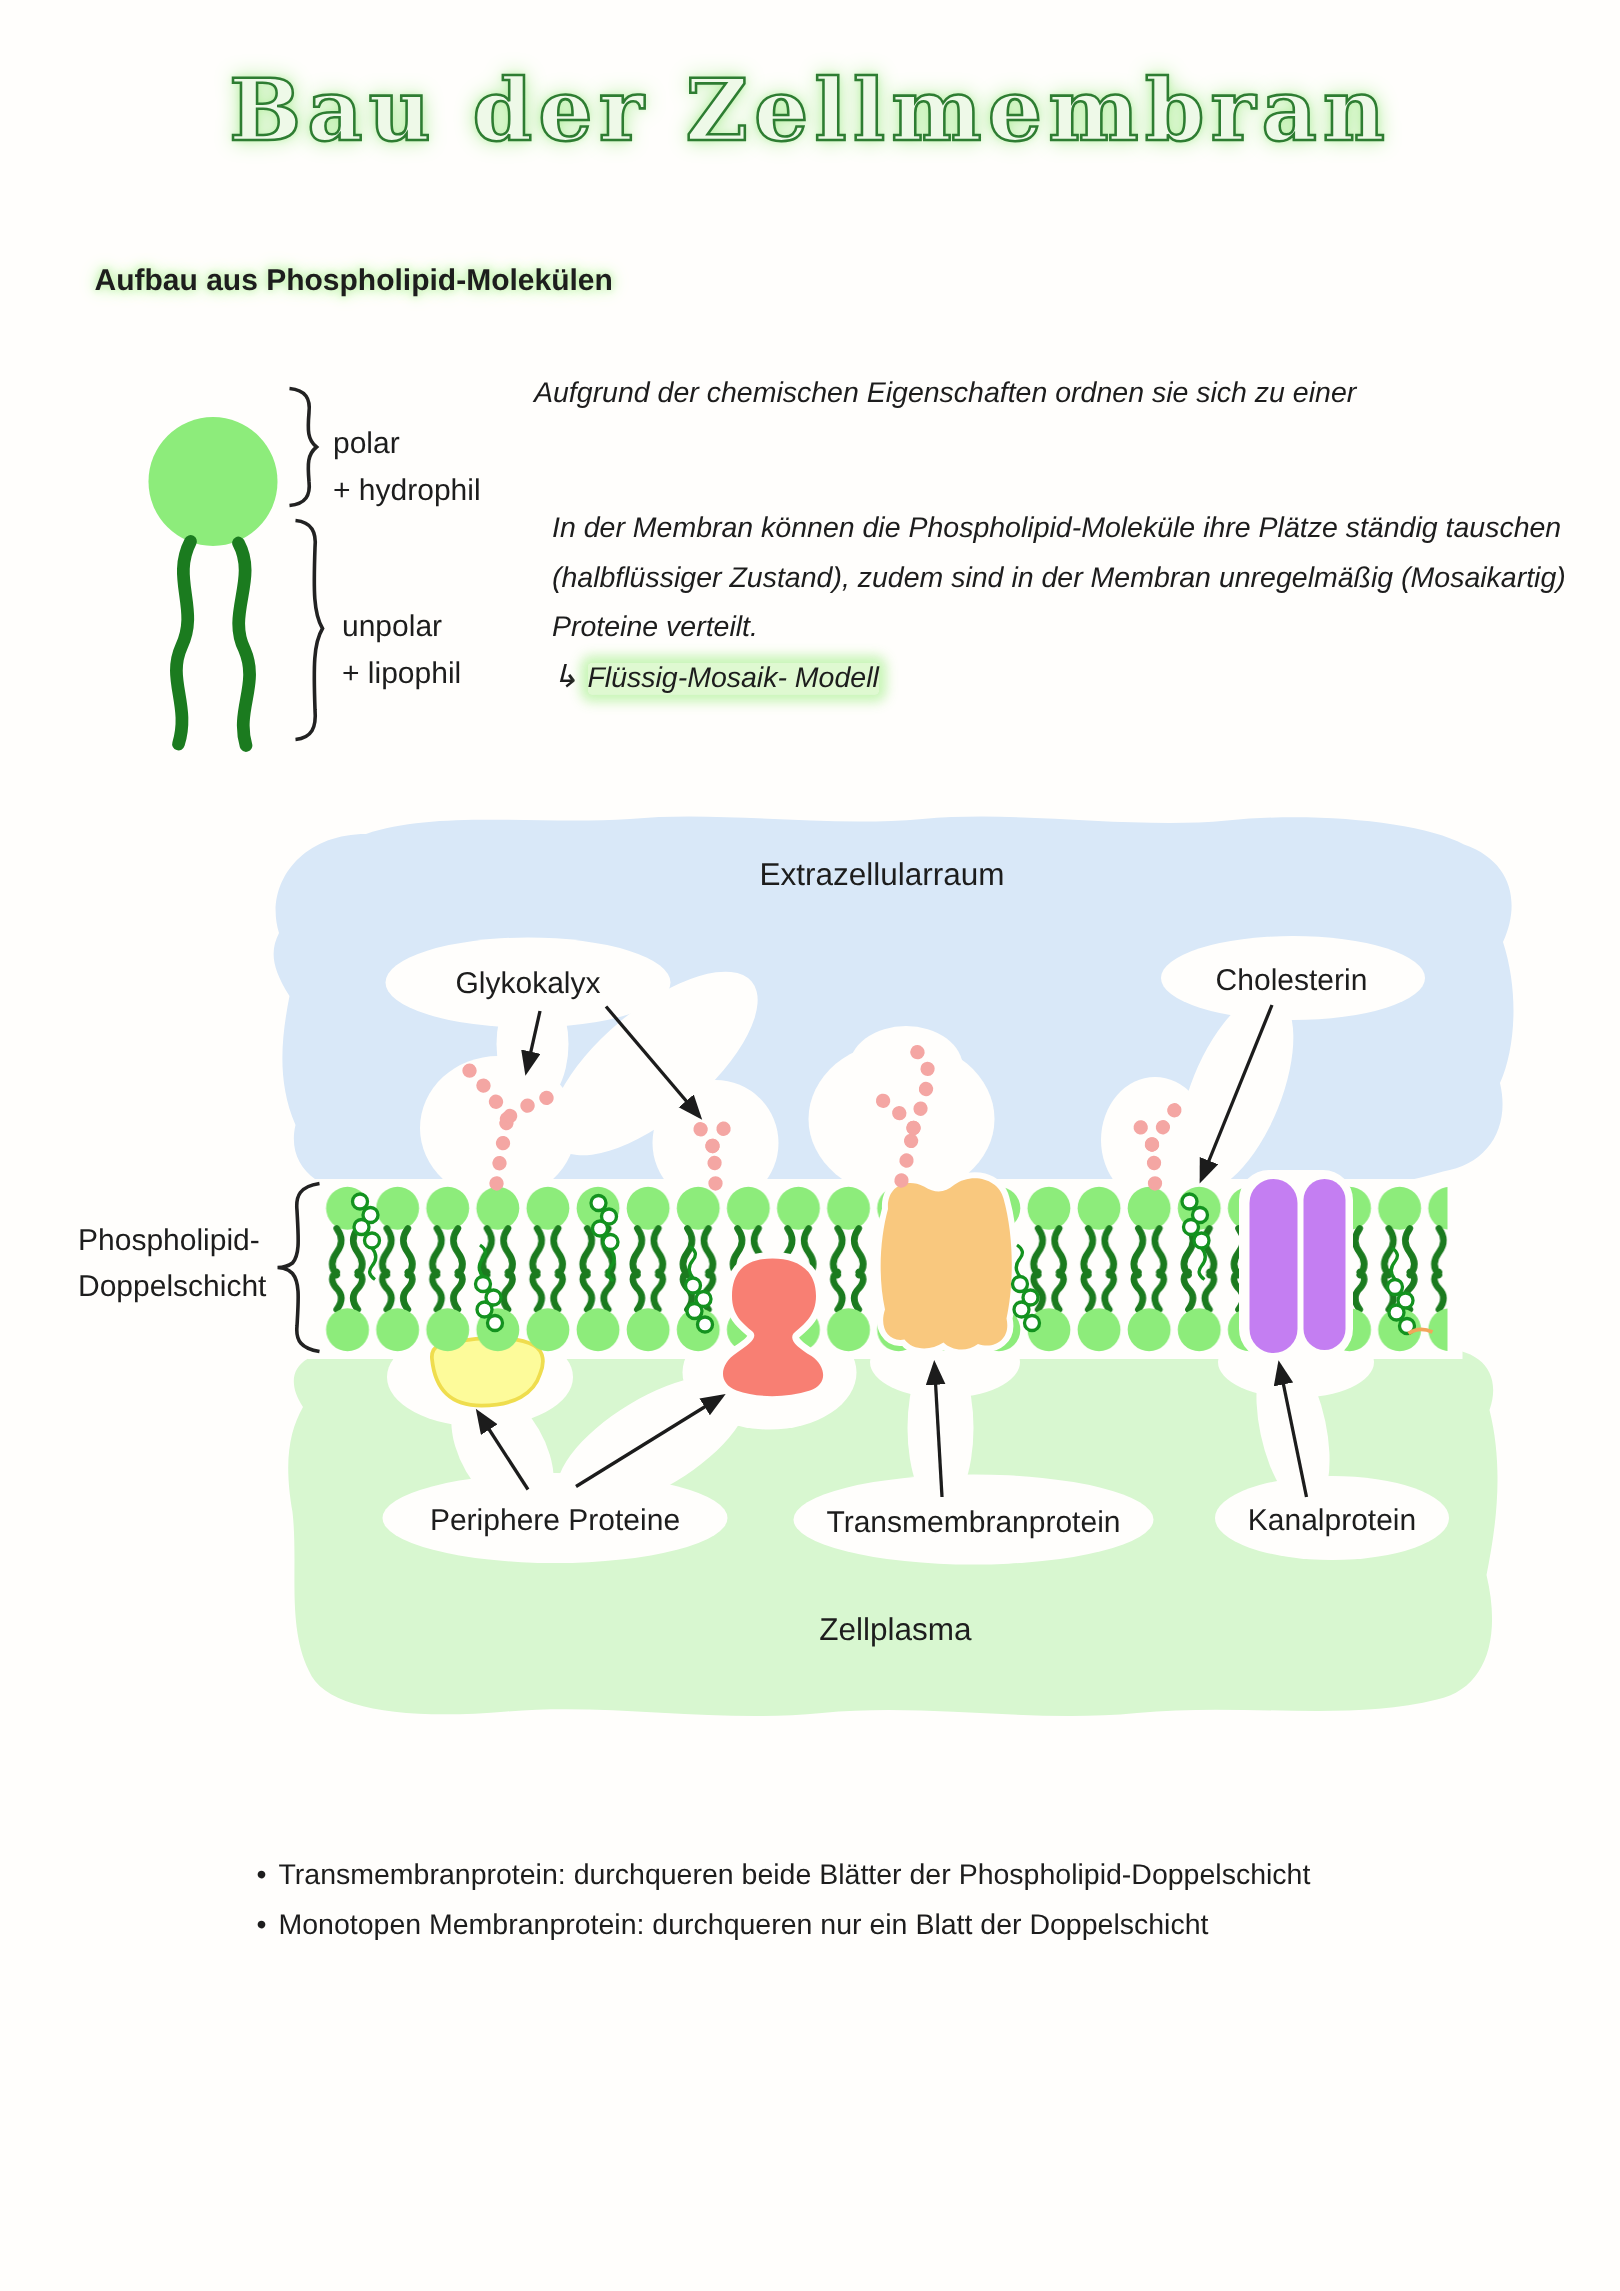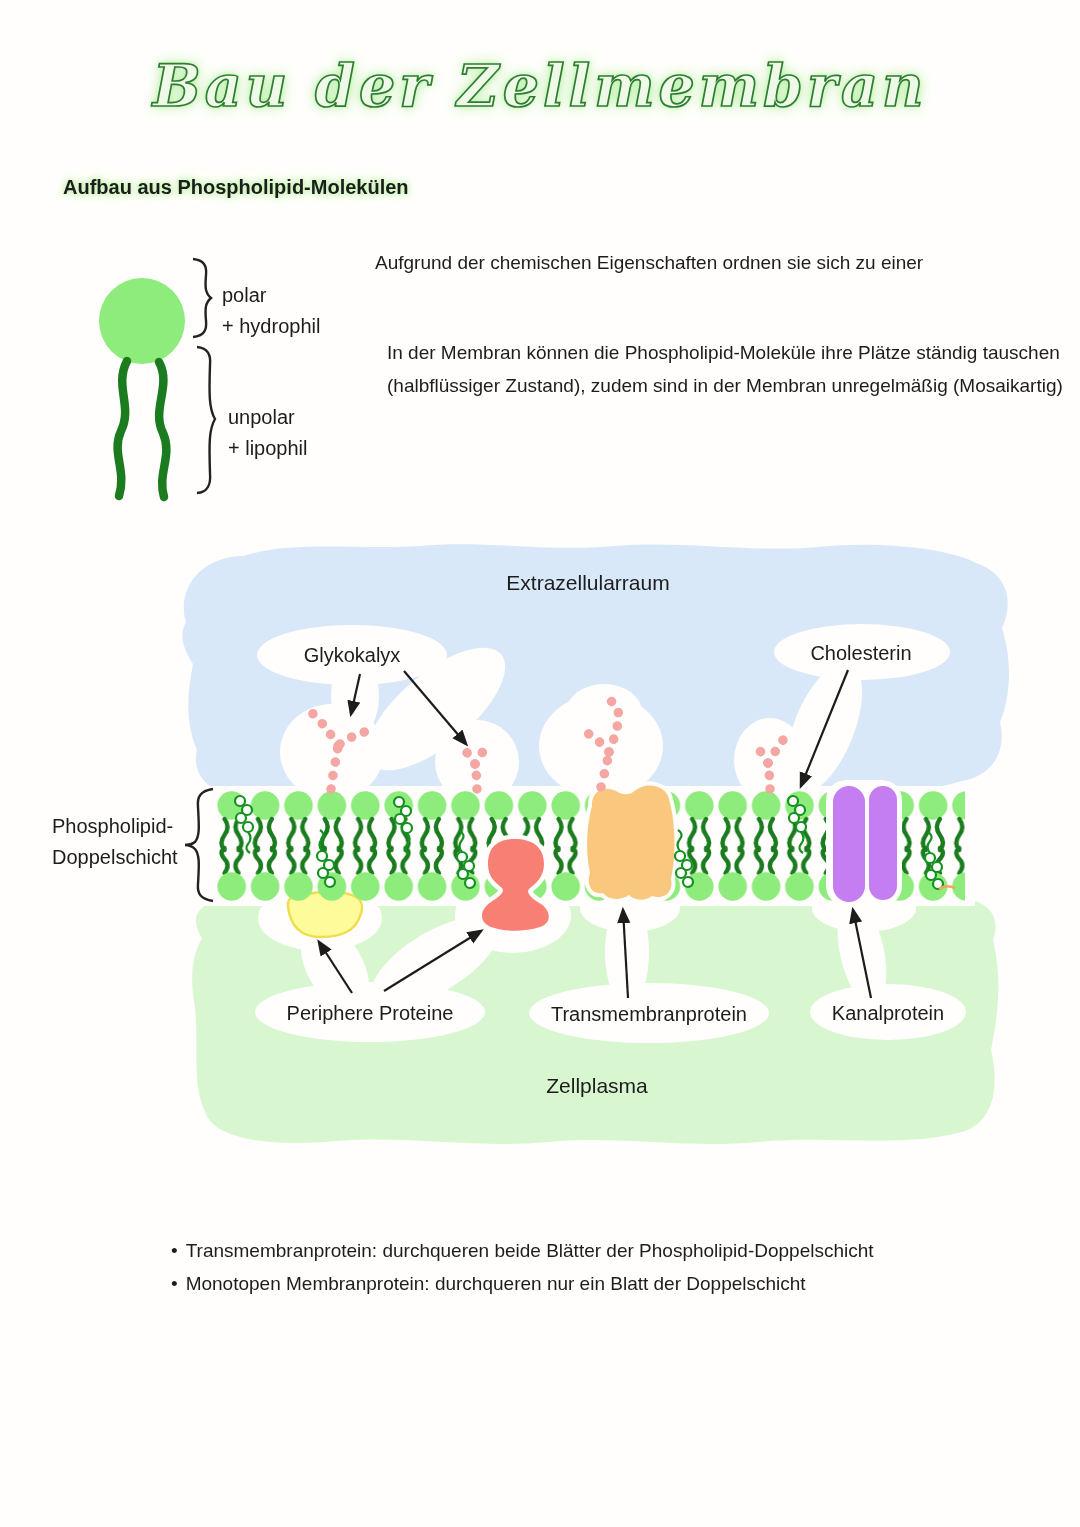--- a/index.html
+++ b/index.html
@@ -1,25 +1,25 @@
 <!DOCTYPE html>
 <html><head>
 <meta charset="utf-8">
 <style>
   html,body{margin:0;padding:0;background:#ffffff;}
   .page{position:relative;width:1080px;height:1527px;background:#fffefc;overflow:hidden;
         font-family:"Liberation Sans",sans-serif;color:#1d1d1d;}
-  .title{position:absolute;top:52px;left:0;width:100%;margin:0;text-align:center;
-         font-family:"DejaVu Serif",serif;font-style:italic;font-weight:700;
+  .title{position:absolute;top:40px;left:0;width:100%;margin:0;text-align:center;
+         font-family:"DejaVu Serif",serif;font-weight:700;
          font-size:57px;letter-spacing:4px;color:#eef9e8;
          -webkit-text-stroke:1.7px #2e7d32;
          text-shadow:0 0 14px #a9ec93,0 0 5px #c8f4b8;}
   .glow{text-shadow:0 0 5px #c2f4ae,0 0 9px #c2f4ae,0 0 14px #d8f8c8;}
   .heading{position:absolute;left:63px;top:176px;font-size:20px;font-weight:700;white-space:nowrap;}
-  .para{position:absolute;left:375px;font-size:19px;line-height:33px;white-space:nowrap;}
+  .para{position:absolute;left:356px;font-size:19px;line-height:33px;white-space:nowrap;font-style:italic;}
   .p1{top:246px;} .p2{top:336px;margin-left:12px;}
   .hl{background:rgba(201,245,180,0.6);box-shadow:0 0 8px 5px rgba(190,243,170,0.85);border-radius:3px;}
   .arrow-prefix{font-size:21px;margin-right:6px;}
   .bottom{position:absolute;left:171px;top:1234px;font-size:19px;line-height:33px;white-space:nowrap;}
   .bh{font-weight:700;display:inline-block;margin-bottom:0;}
   .bullet{display:inline-block;margin-right:8px;}
   svg{position:absolute;display:block;}
   #molecule-svg{left:40px;top:240px;}
   #membrane-svg{left:0;top:530px;}
   svg text{font-family:"Liberation Sans",sans-serif;fill:#1d1d1d;font-size:20px;}
@@ -52,20 +52,22 @@
     <text x="228" y="455">+ lipophil</text>
   </svg>
 
   <div class="para p1">
     <div>Aufgrund der chemischen Eigenschaften ordnen sie sich zu einer</div>
   </div>
 
   <div class="para p2">
     <div>In der Membran können die Phospholipid-Moleküle ihre Plätze ständig tauschen</div>
     <div>(halbflüssiger Zustand), zudem sind in der Membran unregelmäßig (Mosaikartig)</div>
+    <div>Proteine verteilt.</div>
+    <div><span class="arrow-prefix">↳</span><span class="hl">Flüssig-Mosaik- Modell</span></div>
   </div>
 
   <svg id="membrane-svg" width="1080" height="630" viewBox="0 530 1080 630">
     <defs>
       <marker id="ah" markerWidth="9" markerHeight="8" refX="6" refY="3" orient="auto">
         <path d="M0,0 L7.5,3 L0,6 z" fill="#1c1c1c"></path>
       </marker>
       <pattern id="lipid" x="215" y="790" width="33.4" height="112" patternUnits="userSpaceOnUse">
         <circle cx="16.7" cy="15.5" r="14.3" fill="#8dec7b"></circle>
         <g stroke="#1b7b1f" stroke-width="4.4" fill="none" stroke-linecap="round">

